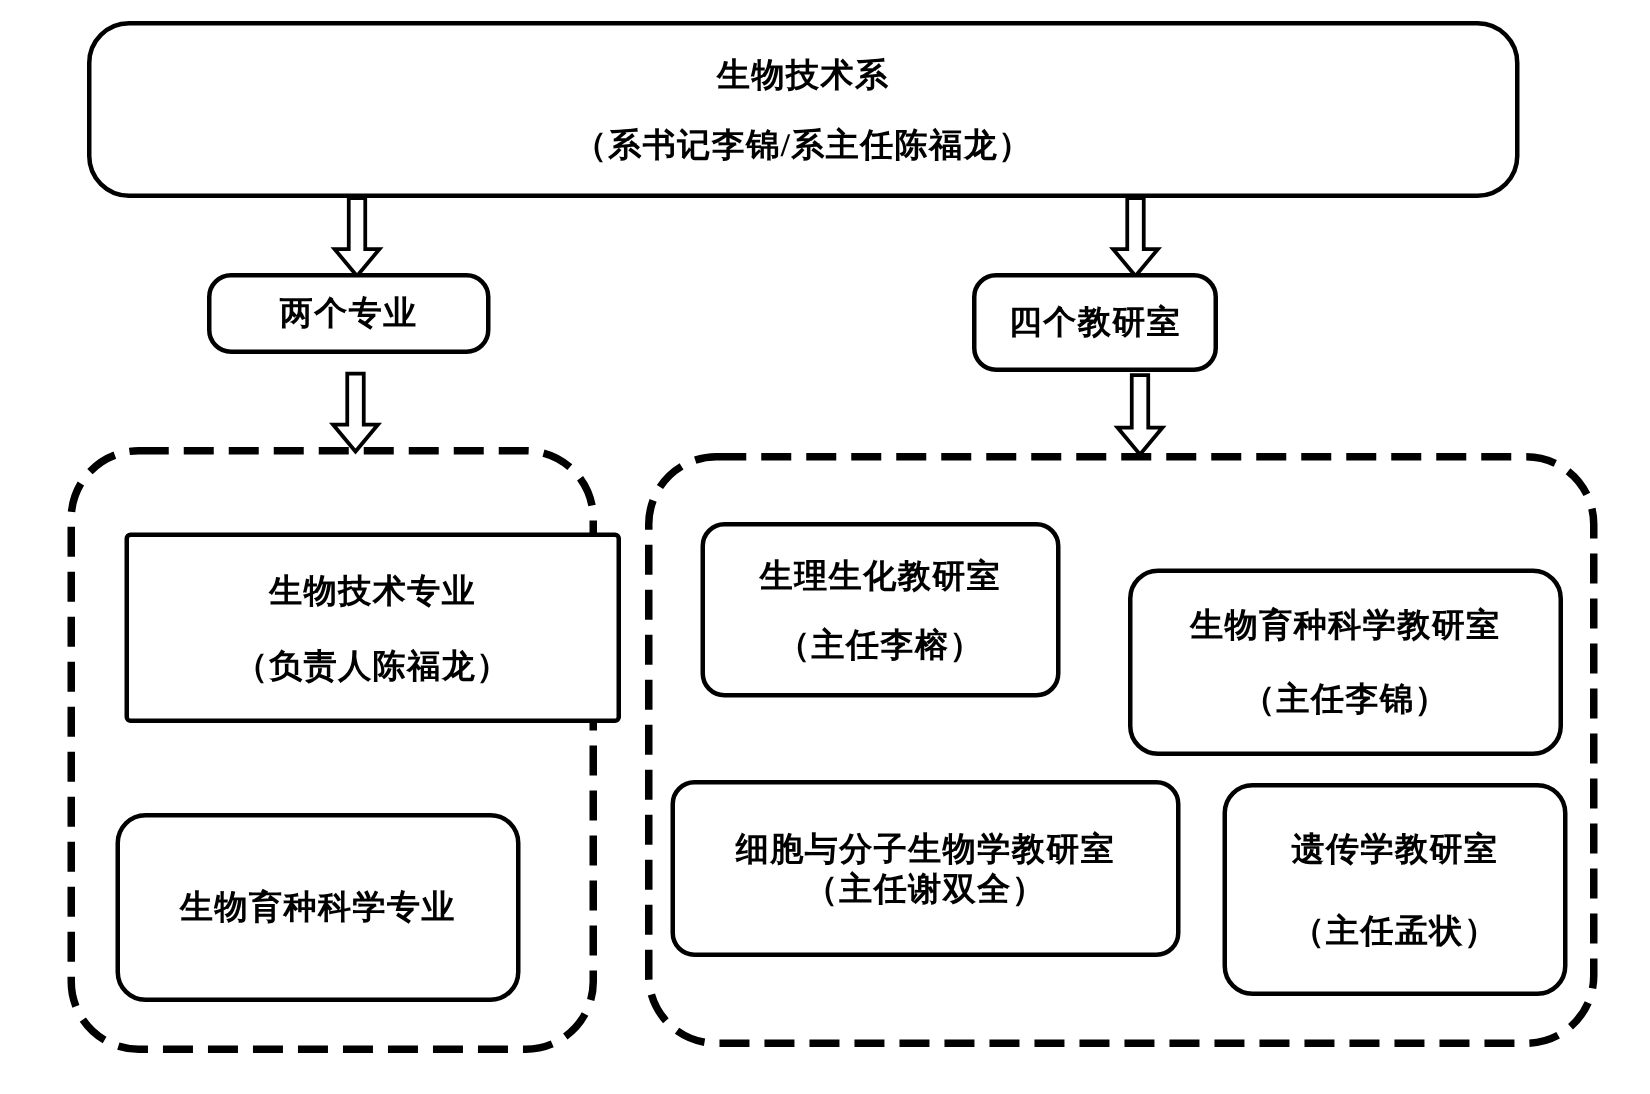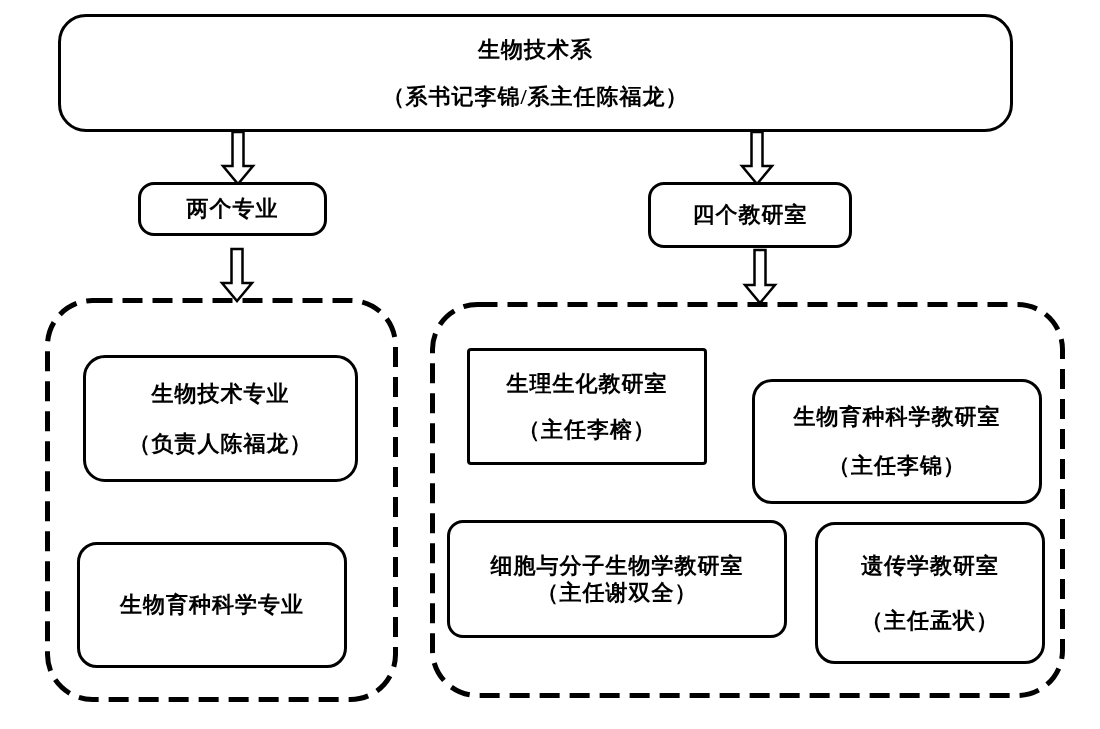--- a/index.html
+++ b/index.html
@@ -36,26 +36,26 @@
     font-size: 22px;
     font-weight: 600;
     letter-spacing: 1px;
     line-height: 1.25;
   }
   .box span { white-space: nowrap; }
   
   .b-root   { left: 58px;  top: 14px;  width: 955px; height: 118px; border-radius: 28px; }
   
   .b-majors  { left: 138px; top: 182px; width: 189px; height: 54px; border-radius: 16px; justify-content: center; }
-  .b-offices { left: 648px; top: 182px; width: 204px; height: 66px; border-radius: 16px; justify-content: center; }
+  .b-offices { left: 648px; top: 182px; width: 164px; height: 66px; border-radius: 16px; justify-content: center; }
   
-  .m1 { left: 83px;  top: 355px; width: 275px; height: 127px; border-radius: 22px; }
+  .m1 { left: 83px;  top: 355px; width: 331px; height: 127px; border-radius: 4px; }
   .m2 { left: 77px;  top: 542px; width: 270px; height: 126px; border-radius: 20px; text-align: right; }
   
-  .o1 { left: 467px; top: 348px; width: 240px; height: 117px; border-radius: 4px; }
+  .o1 { left: 467px; top: 348px; width: 240px; height: 117px; border-radius: 16px; }
   .o2 { left: 752px; top: 345px; width: 290px; height: 125px; border-radius: 20px; margin-top: 34px; }
   .o3 { left: 447px; top: 520px; width: 340px; height: 118px; border-radius: 16px; justify-content: center; }
   .o4 { left: 815px; top: 522px; width: 230px; height: 142px; border-radius: 20px; }
 </style>
 </head>
 <body>
 
 <div class="canvas">
 
   <svg class="layer" viewBox="0 0 1100 729" xmlns="http://www.w3.org/2000/svg">

